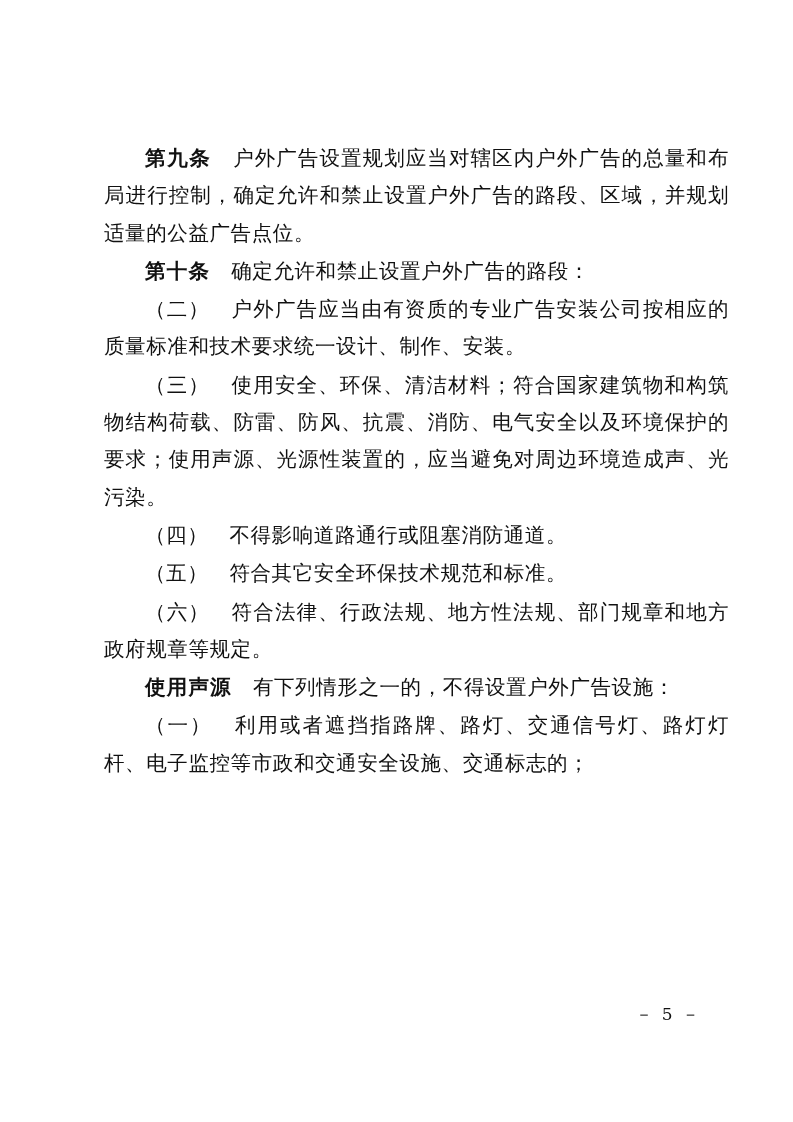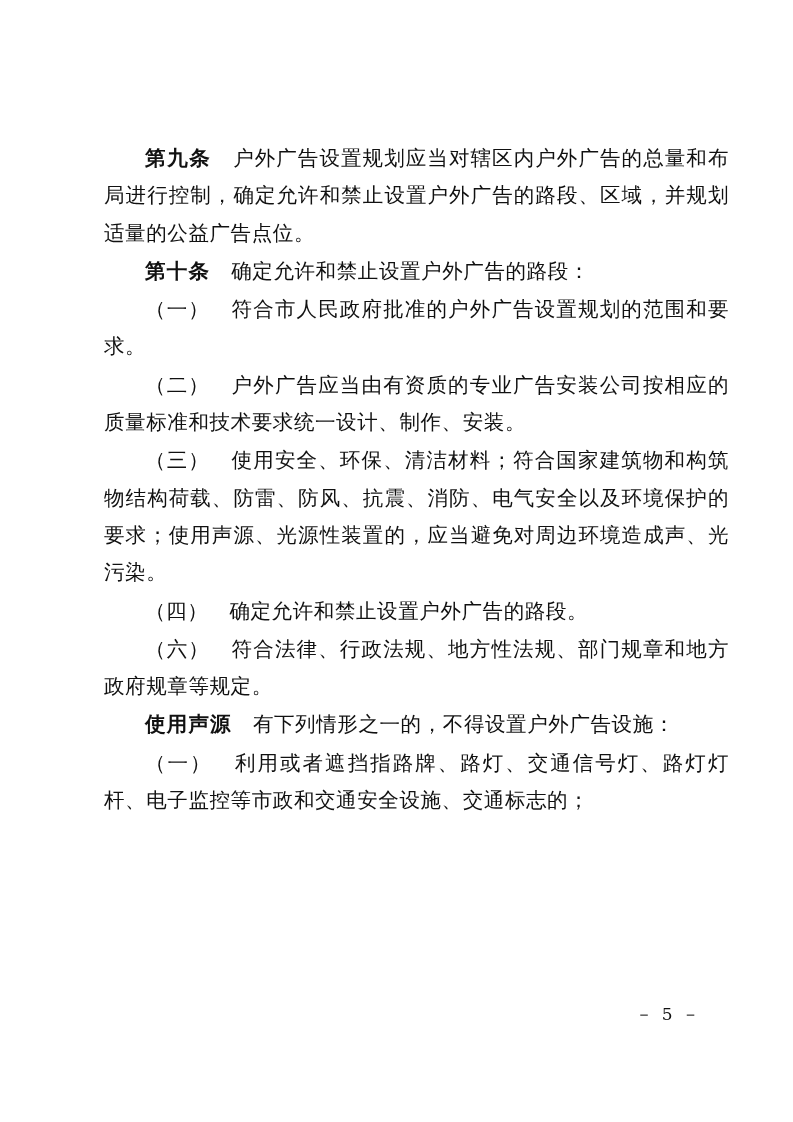--- a/index.html
+++ b/index.html
@@ -56,36 +56,36 @@
   <div class="doc-body">
 
     <p class="para">
       <span class="lead">第九条</span><span>　户外广告设置规划应当对辖区内户外广告的总量和布局进行控制，确定允许和禁止设置户外广告的路段、区域，并规划适量的公益广告点位。</span>
     </p>
 
     <p class="para">
       <span class="lead">第十条</span><span>　确定允许和禁止设置户外广告的路段：</span>
     </p>
 
-    <p class="para">
-      <span class="lead"></span><span>（一）　符合市人民政府批准的户外广告设置规划的范围和要求。</span>
-    </p>
 
     <p class="para">
       <span class="lead"></span><span>（二）　户外广告应当由有资质的专业广告安装公司按相应的质量标准和技术要求统一设计、制作、安装。</span>
     </p>
 
     <p class="para">
       <span class="lead"></span><span>（三）　使用安全、环保、清洁材料；符合国家建筑物和构筑物结构荷载、防雷、防风、抗震、消防、电气安全以及环境保护的要求；使用声源、光源性装置的，应当避免对周边环境造成声、光污染。</span>
     </p>
 
     <p class="para">
-      <span class="lead"></span><span>（四）　确定允许和禁止设置户外广告的路段。</span>
+      <span class="lead"></span><span>（四）　不得影响道路通行或阻塞消防通道。</span>
     </p>
 
+    <p class="para">
+      <span class="lead"></span><span>（五）　符合其它安全环保技术规范和标准。</span>
+    </p>
 
     <p class="para">
       <span class="lead"></span><span>（六）　符合法律、行政法规、地方性法规、部门规章和地方政府规章等规定。</span>
     </p>
 
     <p class="para">
       <span class="lead">使用声源</span><span>　有下列情形之一的，不得设置户外广告设施：</span>
     </p>
 
     <p class="para">

